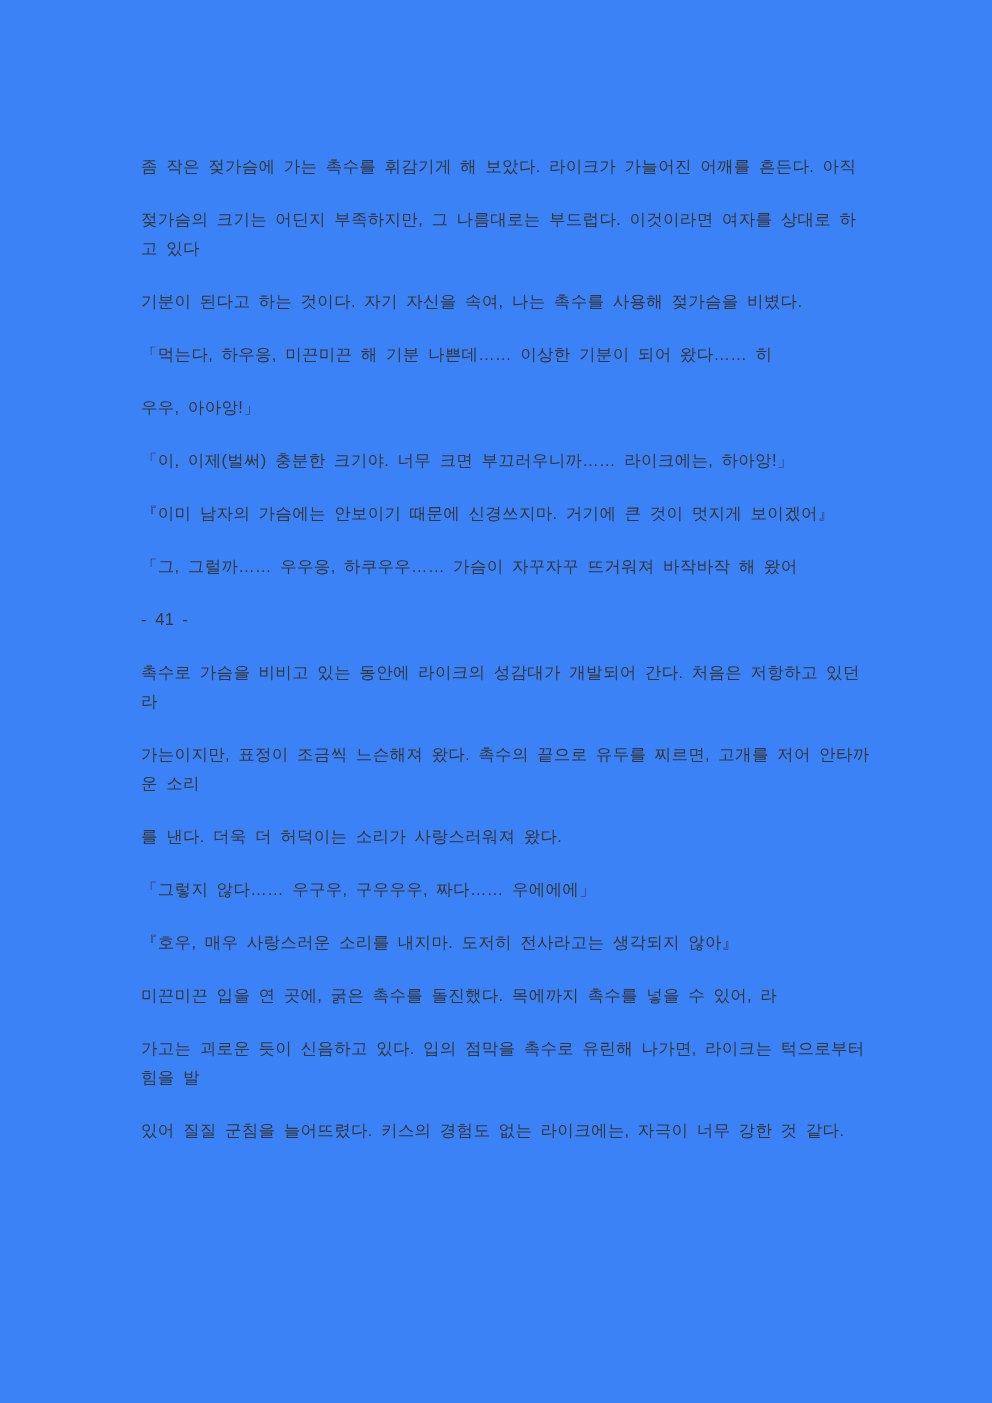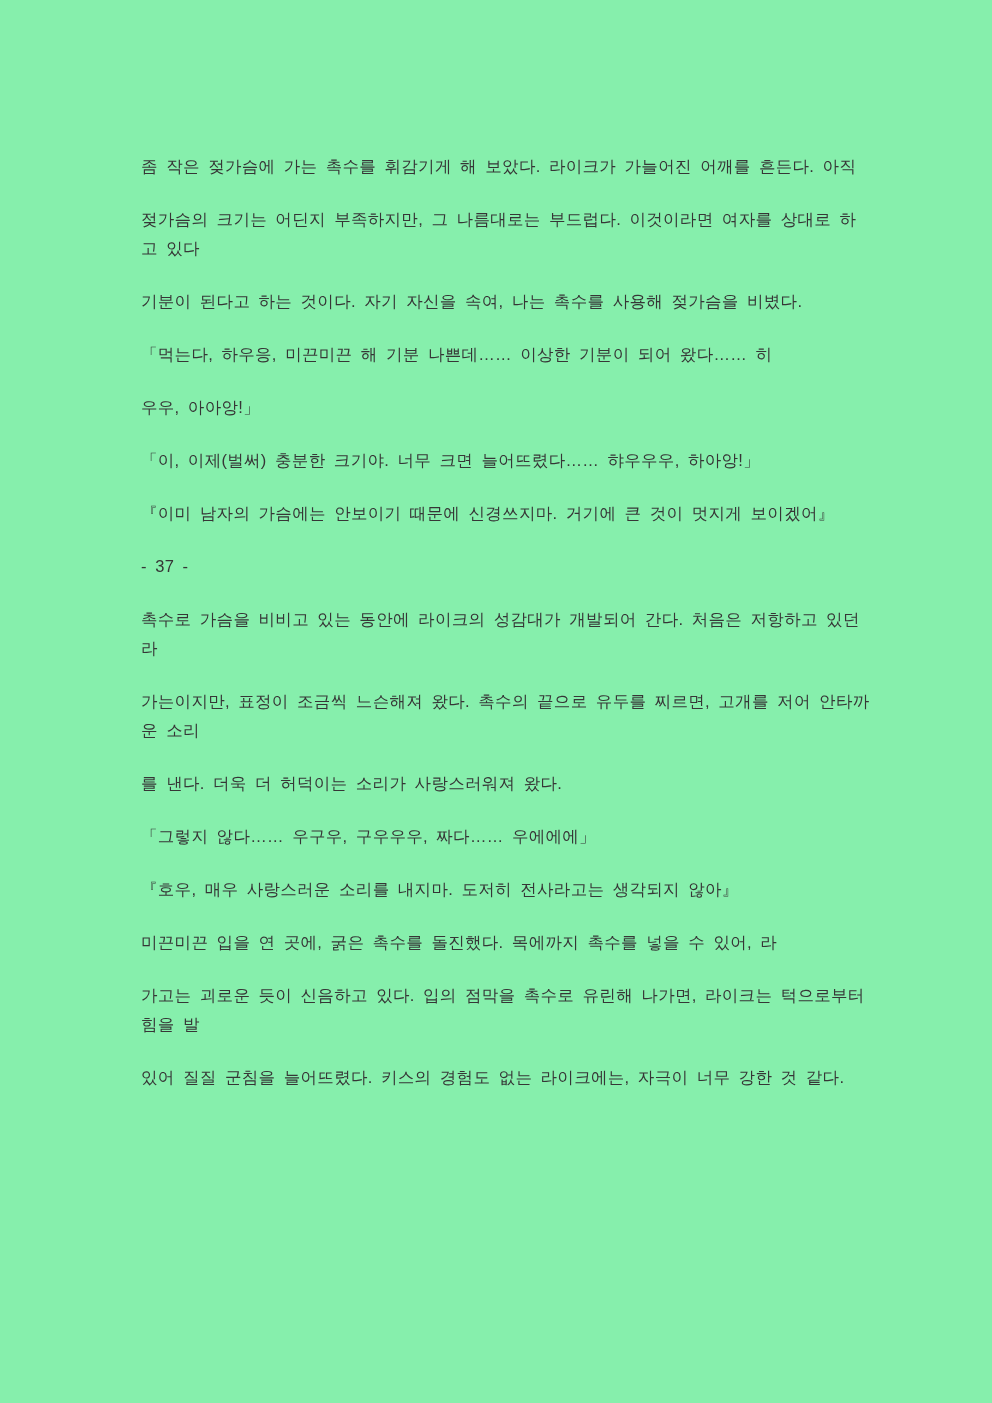--- a/index.html
+++ b/index.html
@@ -29,46 +29,49 @@
   .line {
     line-height: 29px;
     white-space: nowrap;
     word-spacing: 3.5px;
     letter-spacing: 0.3px;
   }
 </style>
 </head>
 <body>
 
-<div class="page" style="background: #86efac;">
+<div class="page" style="background: #3b82f6;">
   <div class="text-column" style="color: rgb(54, 54, 54);">
       <div class="para">
         <div class="line">좀 작은 젖가슴에 가는 촉수를 휘감기게 해 보았다. 라이크가 가늘어진 어깨를 흔든다. 아직</div>
       </div>
       <div class="para">
         <div class="line">젖가슴의 크기는 어딘지 부족하지만, 그 나름대로는 부드럽다. 이것이라면 여자를 상대로 하</div>
         <div class="line">고 있다</div>
       </div>
       <div class="para">
         <div class="line">기분이 된다고 하는 것이다. 자기 자신을 속여, 나는 촉수를 사용해 젖가슴을 비볐다.</div>
       </div>
       <div class="para">
         <div class="line">「먹는다, 하우응, 미끈미끈 해 기분 나쁜데…… 이상한 기분이 되어 왔다…… 히</div>
       </div>
       <div class="para">
         <div class="line">우우, 아아앙!」</div>
       </div>
       <div class="para">
-        <div class="line">「이, 이제(벌써) 충분한 크기야. 너무 크면 늘어뜨렸다…… 햐우우우, 하아앙!」</div>
+        <div class="line">「이, 이제(벌써) 충분한 크기야. 너무 크면 부끄러우니까…… 라이크에는, 하아앙!」</div>
       </div>
       <div class="para">
         <div class="line">『이미 남자의 가슴에는 안보이기 때문에 신경쓰지마. 거기에 큰 것이 멋지게 보이겠어』</div>
       </div>
       <div class="para">
-        <div class="line">- 37 -</div>
+        <div class="line">「그, 그럴까…… 우우응, 하쿠우우…… 가슴이 자꾸자꾸 뜨거워져 바작바작 해 왔어</div>
+      </div>
+      <div class="para">
+        <div class="line">- 41 -</div>
       </div>
       <div class="para">
         <div class="line">촉수로 가슴을 비비고 있는 동안에 라이크의 성감대가 개발되어 간다. 처음은 저항하고 있던</div>
         <div class="line">라</div>
       </div>
       <div class="para">
         <div class="line">가는이지만, 표정이 조금씩 느슨해져 왔다. 촉수의 끝으로 유두를 찌르면, 고개를 저어 안타까</div>
         <div class="line">운 소리</div>
       </div>
       <div class="para">

